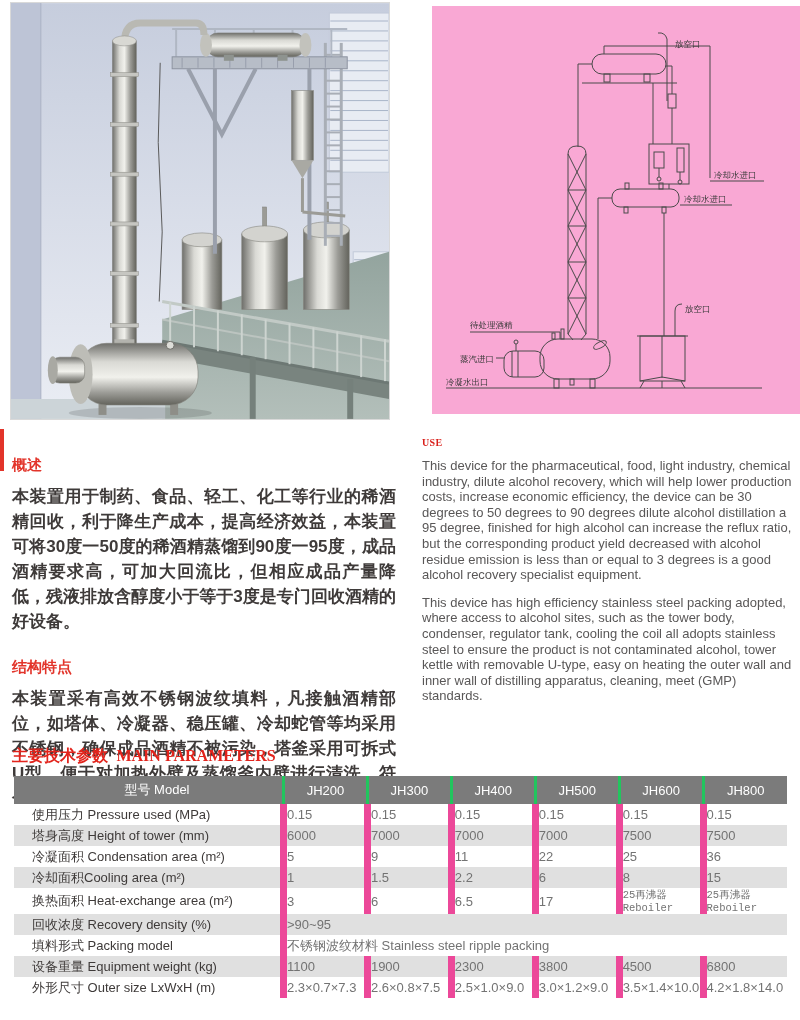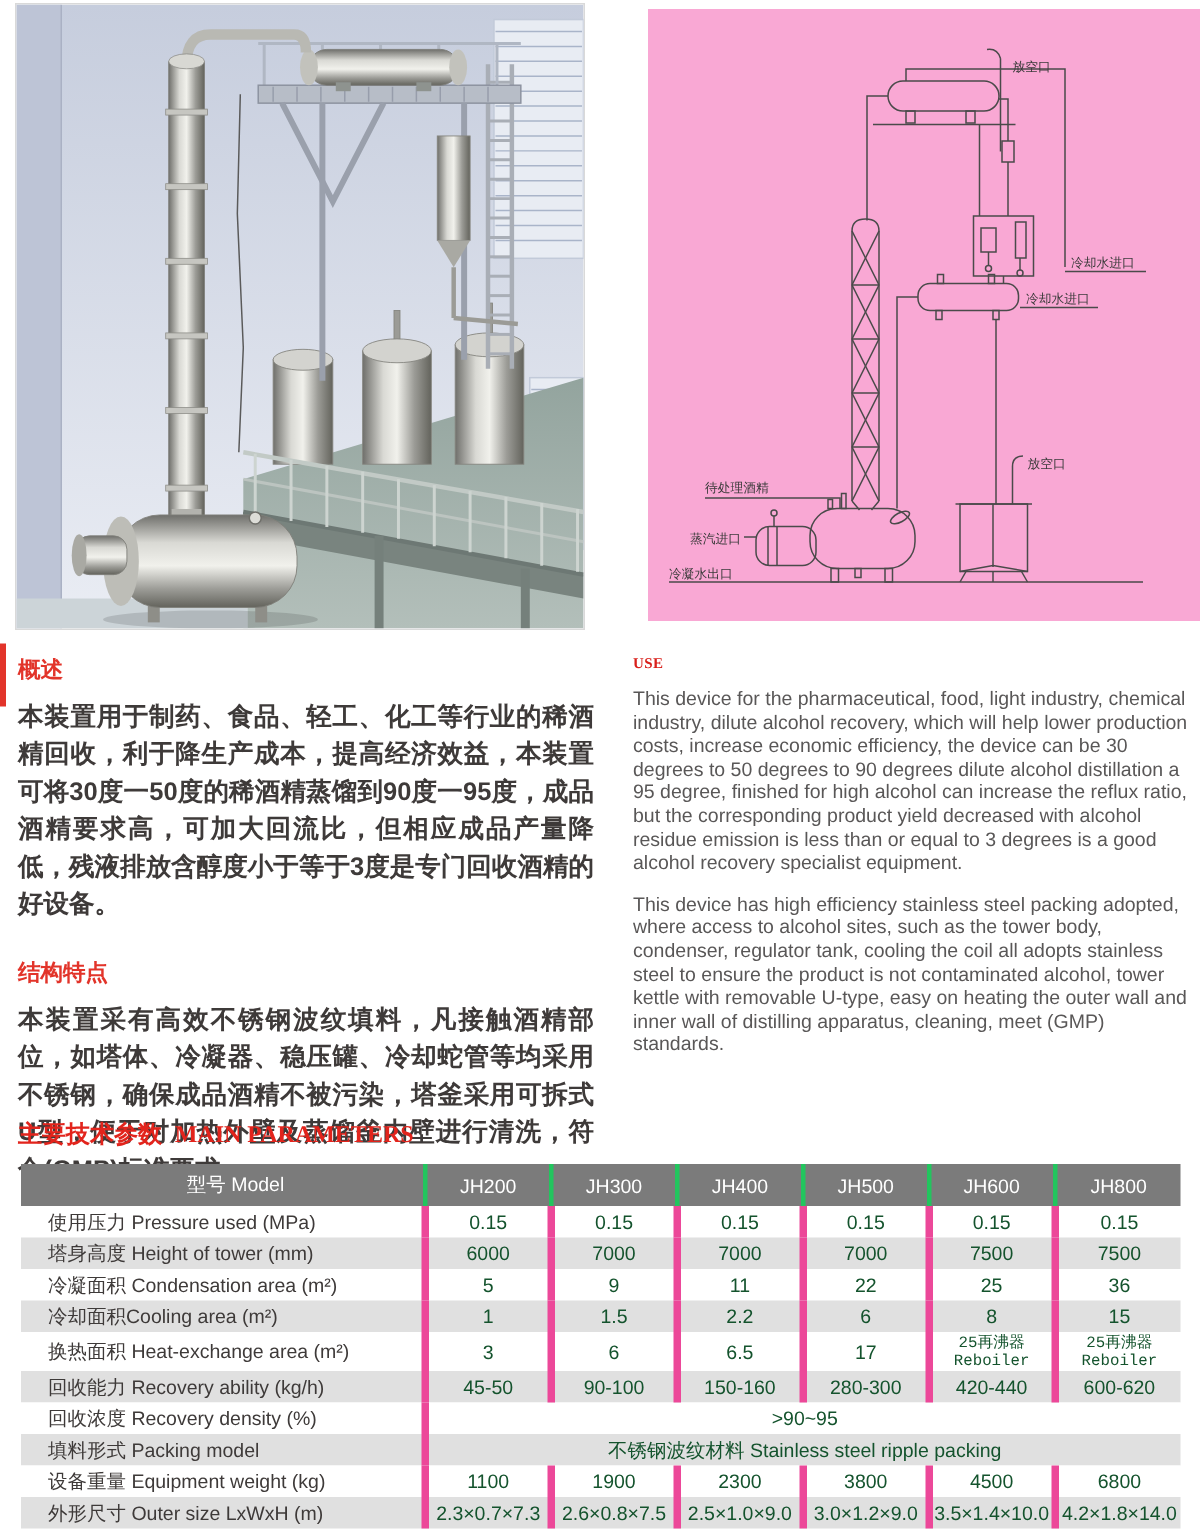--- a/index.html
+++ b/index.html
@@ -3,38 +3,38 @@
 <meta charset="utf-8">
 <style>
   html,body{margin:0;padding:0;background:#fff;}
   .page{position:relative;width:800px;height:1020px;background:#fff;overflow:hidden;
         font-family:"Liberation Sans","DejaVu Sans",sans-serif;color:#3e3a39;}
   .edge-marker{position:absolute;left:0;top:429px;width:4px;height:42px;background:#e2342a;}
   .photo{position:absolute;left:10px;top:2px;width:380px;height:418px;border:1px solid #d9d9d9;box-sizing:border-box;}
   .diagram{position:absolute;left:432px;top:6px;width:376px;height:408px;background:#f9a8d4;text-align:right;}
   .photo svg,.diagram svg{display:block;width:100%;height:100%;}
 
-  .col-left{position:absolute;left:12px;top:437px;width:384px;}
+  .col-left{position:absolute;left:12px;top:456px;width:384px;}
   .col-right{position:absolute;left:422px;top:437px;width:370px;}
   h3.cn-head{margin:0 0 9px 0;font-size:15px;font-weight:bold;color:#e2342a;}
   h3.en-head{margin:0 0 10px 0;font-size:10px;font-weight:bold;color:#d91f1a;
              font-family:"Liberation Serif","DejaVu Serif",serif;letter-spacing:.3px;}
   p.cn-body{margin:0 0 24px 0;font-size:17px;line-height:25px;text-align:justify;color:#3e3a39;font-weight:bold;}
   p.en-body{margin:0 0 12px 0;font-size:13px;line-height:15.6px;color:#595757;}
 
   .params{position:absolute;left:12px;top:746px;width:776px;}
   .table-title{margin:0 0 9px 0;font-size:16px;font-weight:bold;}
   .table-title .cn{color:#e2241c;}
   .table-title .en{color:#e2241c;font-family:"Liberation Serif","DejaVu Serif",serif;margin-left:4px;}
   table.params-table{border-collapse:collapse;table-layout:fixed;width:773px;margin-left:2px;}
   table.params-table th,table.params-table td{font-weight:normal;font-size:13px;height:21px;padding:0;}
   table.params-table thead th{background:#7b7b7b;color:#fff;height:28px;text-align:center;border-left:3px solid #22c55e;}
   table.params-table thead th:first-child{border-left:none;text-align:center;padding-left:18px;width:250px;}
   table.params-table tbody th{text-align:left;padding-left:18px;color:#3e3a39;}
-  table.params-table tbody td{text-align:center;color:#14532d;border-left:5px solid #ec4899;}
+  table.params-table tbody td{text-align:left;color:#737373;border-left:7px solid #ec4899;}
   table.params-table tbody tr:nth-child(even){background:#e0e0e0;}
   table.params-table tbody tr:nth-child(odd){background:#ffffff;}
   table.params-table td.tiny{font-size:10.5px;font-family:Liberation Mono, monospace;}
   .dlabel{font-size:8.5px;fill:#3a3a3a;font-family:"Liberation Sans","DejaVu Sans",sans-serif;}
 </style>
 </head>
 <body>
 
 <div class="page">
 
@@ -408,29 +408,20 @@
           <tr>
             <th>换热面积 Heat-exchange area (m²)</th>
             <td>3</td>
             <td>6</td>
             <td>6.5</td>
             <td>17</td>
             <td class="tiny">25再沸器 Reboiler</td>
             <td class="tiny">25再沸器 Reboiler</td>
           </tr>
           <tr>
-            <th>回收能力 Recovery ability (kg/h)</th>
-            <td>45-50</td>
-            <td>90-100</td>
-            <td>150-160</td>
-            <td>280-300</td>
-            <td>420-440</td>
-            <td>600-620</td>
-          </tr>
-          <tr>
             <th>回收浓度 Recovery density (%)</th>
             <td colspan="6">&gt;90~95</td>
           </tr>
           <tr>
             <th>填料形式 Packing model</th>
             <td colspan="6">不锈钢波纹材料 Stainless steel ripple packing</td>
           </tr>
           <tr>
             <th>设备重量 Equipment weight (kg)</th>
             <td>1100</td>

